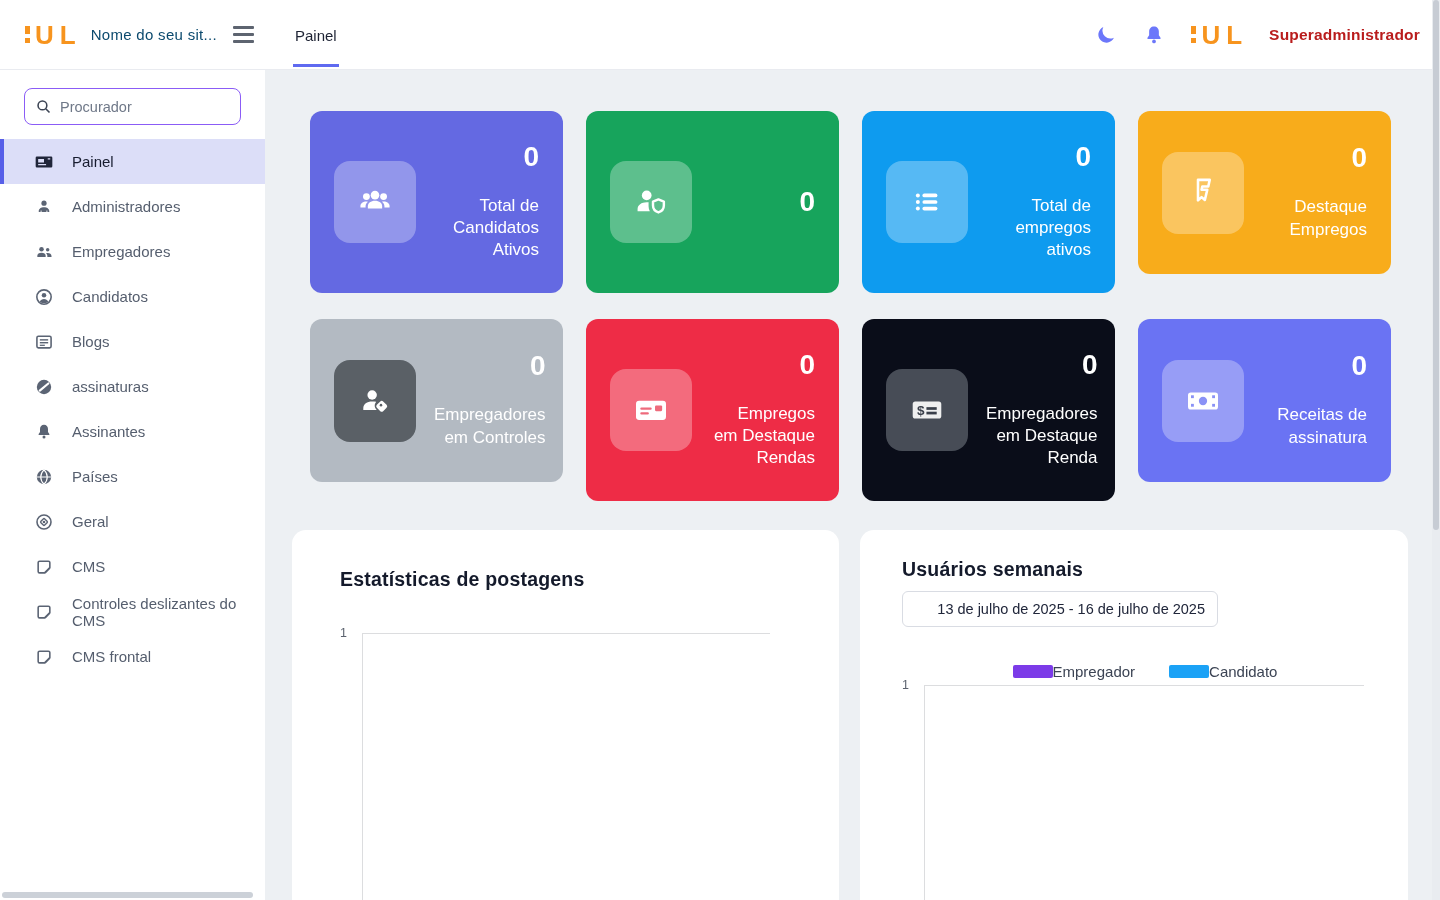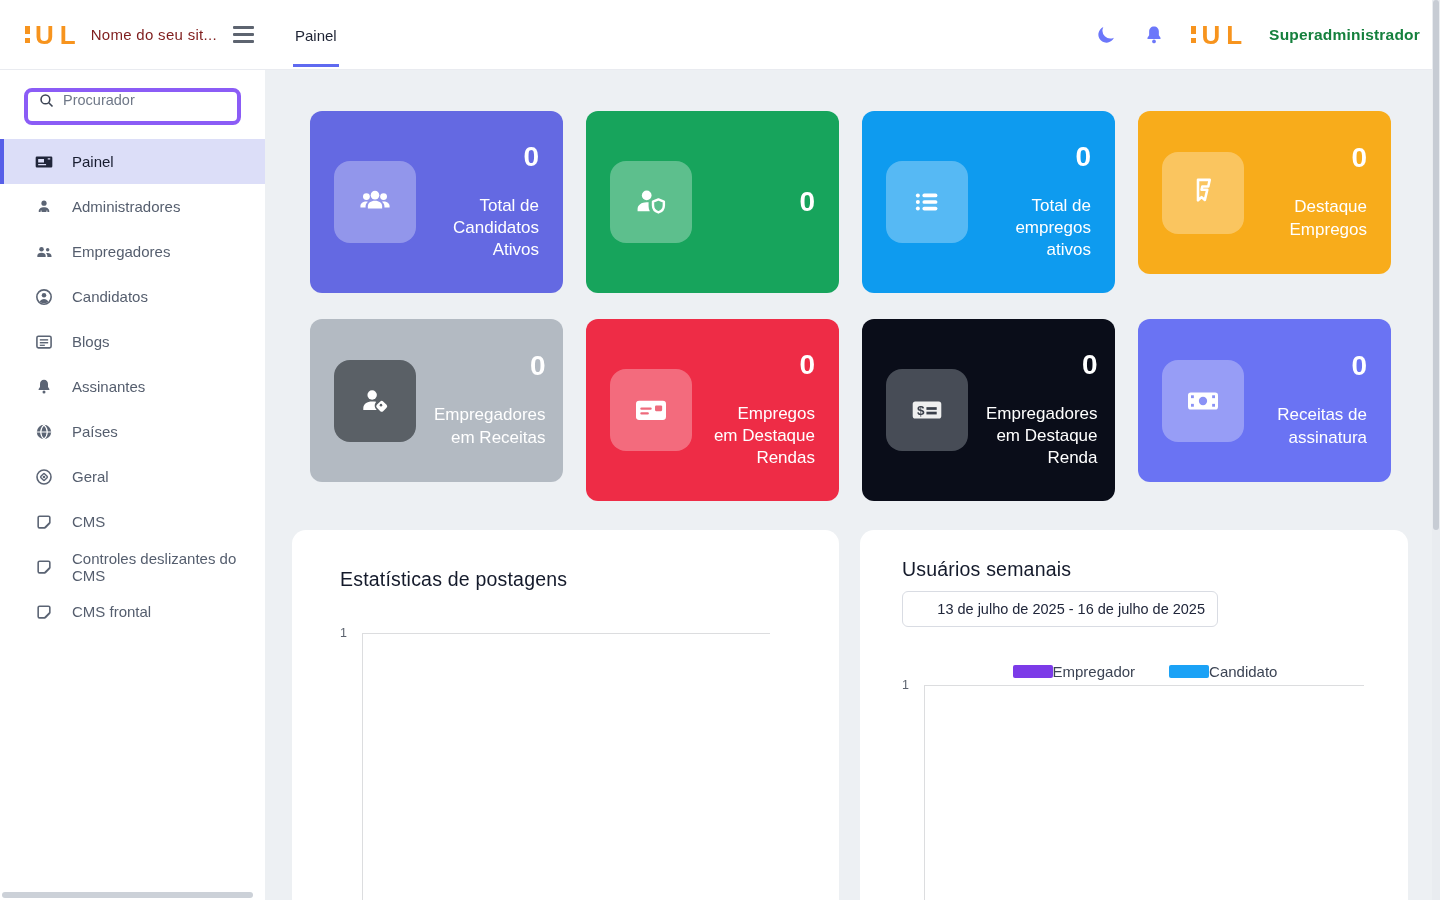--- a/index.html
+++ b/index.html
@@ -8,33 +8,33 @@
 
   
   .topbar { position:absolute; top:0; left:0; width:1440px; height:70px; background:#fff;
             display:flex; align-items:center; z-index:20; border-bottom:1px solid #e9ebf0; }
   .brand { width:265px; flex:none; display:flex; align-items:center; padding-left:25px; }
   .logo { display:flex; align-items:center; gap:5px; }
   .logo-dots { display:flex; flex-direction:column; gap:4px; }
   .logo-dots span { width:5px; height:5px; background:#F7941E; }
   .logo-dots span:first-child { height:8px; }
   .logo-letter { color:#F7941E; font-weight:700; font-size:26px; letter-spacing:1px; line-height:1; }
-  .site-name { margin-left:14px; font-size:15px; color:#7f1d1d; letter-spacing:.3px; white-space:nowrap; }
+  .site-name { margin-left:14px; font-size:15px; color:#0c4a6e; letter-spacing:.3px; white-space:nowrap; }
   .hamburger { margin-left:16px; display:flex; flex-direction:column; gap:4px; cursor:pointer; }
   .hamburger span { width:21px; height:3px; background:#5d6470; border-radius:1px; }
   .nav-tab { margin-left:28px; font-size:15px; color:#1d2233; padding:24px 2px 20px;
              border-bottom:3px solid #5F6AF0; cursor:pointer; }
   .top-right { margin-left:auto; display:flex; align-items:center; gap:26px; padding-right:20px; }
   .icon-btn { width:22px; height:22px; display:flex; align-items:center; justify-content:center; cursor:pointer; }
-  .user-role { font-size:15.5px; font-weight:700; color:#15803d; letter-spacing:.2px; }
+  .user-role { font-size:15.5px; font-weight:700; color:#b91c1c; letter-spacing:.2px; }
 
   
   .sidebar { position:absolute; top:70px; left:0; width:265px; height:830px; background:#fff; z-index:10; }
-  .search-box { margin:18px 24px 14px; height:37px; border:4px solid #8b5cf6; border-radius:8px;
-                display:flex; align-items:flex-start; padding:0 10px; gap:8px; background:#fff; }
+  .search-box { margin:18px 24px 14px; height:37px; border:1px solid #8b5cf6; border-radius:8px;
+                display:flex; align-items:center; padding:0 10px; gap:8px; background:#fff; }
   .search-box input { border:none; outline:none; font-size:14.5px; color:#394150; width:150px;
                       font-family:"Liberation Sans", sans-serif; background:transparent; }
   .search-box input::placeholder { color:#6f7888; }
   .menu-item { height:45px; display:flex; align-items:center; gap:18px; padding-left:30px;
                font-size:15px; color:#555e6e; cursor:pointer; border-left:4px solid transparent; }
   .menu-item svg { flex:none; }
   .menu-item.active { background:#DCDEF8; border-left-color:#575FE8; color:#171c30; }
   .menu-item.active svg { color:#20253a !important; }
   .menu-icon { color:#5b6474; }
   .hscroll-thumb { position:absolute; bottom:2px; left:2px; width:251px; height:6px;
@@ -55,21 +55,21 @@
   .stat-value { font-size:28px; font-weight:700; line-height:1; }
   .stat-label { font-size:17px; margin-top:24px; line-height:1.3; }
   .c1 { background:#6469E2; } .c2 { background:#17A45C; } .c3 { background:#0E9BEF; }
   .c4 { background:#F8AC1B; } .c5 { background:#B3BAC2; } .c6 { background:#EE2C46; }
   .c7 { background:#0A0D19; } .c8 { background:#6A73F3; }
 
   .charts-row { margin-top:29px; display:flex; gap:21px; }
   .chart-card { background:#fff; border-radius:14px; height:430px; }
   .chart-card.left { width:547px; padding:38px 0 0 48px; }
   .chart-card.right { width:548px; padding:28px 0 0 42px; }
-  .chart-title { font-size:19.5px; font-weight:400; color:#141a2b; letter-spacing:.2px; }
+  .chart-title { font-size:19.5px; font-weight:700; color:#141a2b; letter-spacing:.2px; }
   .date-box { margin-top:10px; width:316px; height:36px; border:1px solid #d9dce3; border-radius:6px;
               display:flex; align-items:center; gap:22px; padding:0 12px; cursor:pointer; background:#fff; }
   .date-box span { font-size:14.5px; color:#20263a; white-space:nowrap; }
   .legend-row { margin-top:36px; width:440px; margin-left:23px; display:flex; justify-content:center;
                 gap:34px; align-items:center; }
   .legend-item { display:flex; align-items:center; }
   .legend-swatch { width:40px; height:13px; border-radius:2px; }
   .sw-empregador { background:#7C3BE8; } .sw-candidato { background:#1BA2F6; }
   .plot { position:relative; margin-top:42px; }
   .chart-card.right .plot { margin-top:5px; }
@@ -173,20 +173,27 @@
   <div class="menu-item">
     <svg class="menu-icon" width="20" height="20" viewBox="0 0 24 24">
         <rect x="3.5" y="5" width="17" height="14" rx="1.8" fill="none" stroke="currentColor" stroke-width="1.9"></rect>
         <rect x="7" y="8.6" width="10" height="1.7" fill="currentColor"></rect>
         <rect x="7" y="12" width="10" height="1.7" fill="currentColor"></rect>
         <rect x="7" y="15.2" width="6" height="1.5" fill="currentColor"></rect>
       </svg>
     <span>Blogs</span>
   </div>
   <div class="menu-item">
+    <svg class="menu-icon" width="20" height="20" viewBox="0 0 24 24">
+        <circle cx="12" cy="12" r="8.6" fill="currentColor"></circle>
+        <rect x="4" y="10.8" width="16" height="2.6" rx="1.3" fill="#fff" transform="rotate(-40 12 12)"></rect>
+      </svg>
+    <span>assinaturas</span>
+  </div>
+  <div class="menu-item">
     <svg class="menu-icon" width="20" height="20" viewBox="0 0 24 24" fill="currentColor">
         <path d="M12 3.4c-2.9 0-4.8 2.1-4.8 4.9v3.8l-1.6 2.3c-.3.5 0 1.2.7 1.2h11.4c.7 0 1-.7.7-1.2l-1.6-2.3V8.3c0-2.8-1.9-4.9-4.8-4.9z"></path>
         <circle cx="12" cy="18" r="1.8"></circle>
       </svg>
     <span>Assinantes</span>
   </div>
   <div class="menu-item">
     <svg class="menu-icon" width="20" height="20" viewBox="0 0 24 24">
         <circle cx="12" cy="12" r="8.6" fill="currentColor"></circle>
         <path d="M3.4 12h17.2M12 3.4c-2.6 2.4-3.9 5.2-3.9 8.6s1.3 6.2 3.9 8.6c2.6-2.4 3.9-5.2 3.9-8.6S14.6 5.8 12 3.4z" stroke="#fff" stroke-width="1.4" fill="none"></path>
@@ -292,21 +299,21 @@
       <div class="tile dark1">
         <svg width="40" height="40" viewBox="0 0 28 28">
             <circle cx="12" cy="9.8" r="3.3" fill="#fff"></circle>
             <path d="M12 14.4c-3.6 0-6.2 1.9-6.2 4.6v1.3h9.4a4.5 4.5 0 0 1-.4-5.8c-.9-.1-1.8-.1-2.8-.1z" fill="#fff"></path>
             <rect x="15.6" y="14.6" width="6.2" height="6.2" rx="1.4" fill="#fff" transform="rotate(45 18.7 17.7)"></rect>
             <circle cx="18.2" cy="16.9" r=".9" fill="#5A6066"></circle>
           </svg>
       </div>
       <div class="stat-right">
         <div class="stat-value">0</div>
-        <div class="stat-label">Empregadores em Receitas</div>
+        <div class="stat-label">Empregadores em Controles</div>
       </div>
     </div>
 
     <div class="stat-card c6 h3">
       <div class="tile">
         <svg width="40" height="40" viewBox="0 0 28 28">
             <rect x="3.5" y="7.5" width="21" height="13.5" rx="2.2" fill="#fff"></rect>
             <rect x="6.5" y="12.2" width="8" height="1.7" rx=".8" fill="#EE6B7C"></rect>
             <rect x="6.5" y="15.5" width="6" height="1.7" rx=".8" fill="#EE6B7C"></rect>
             <rect x="16.8" y="10.8" width="5" height="4" rx=".8" fill="#EE6B7C"></rect>

